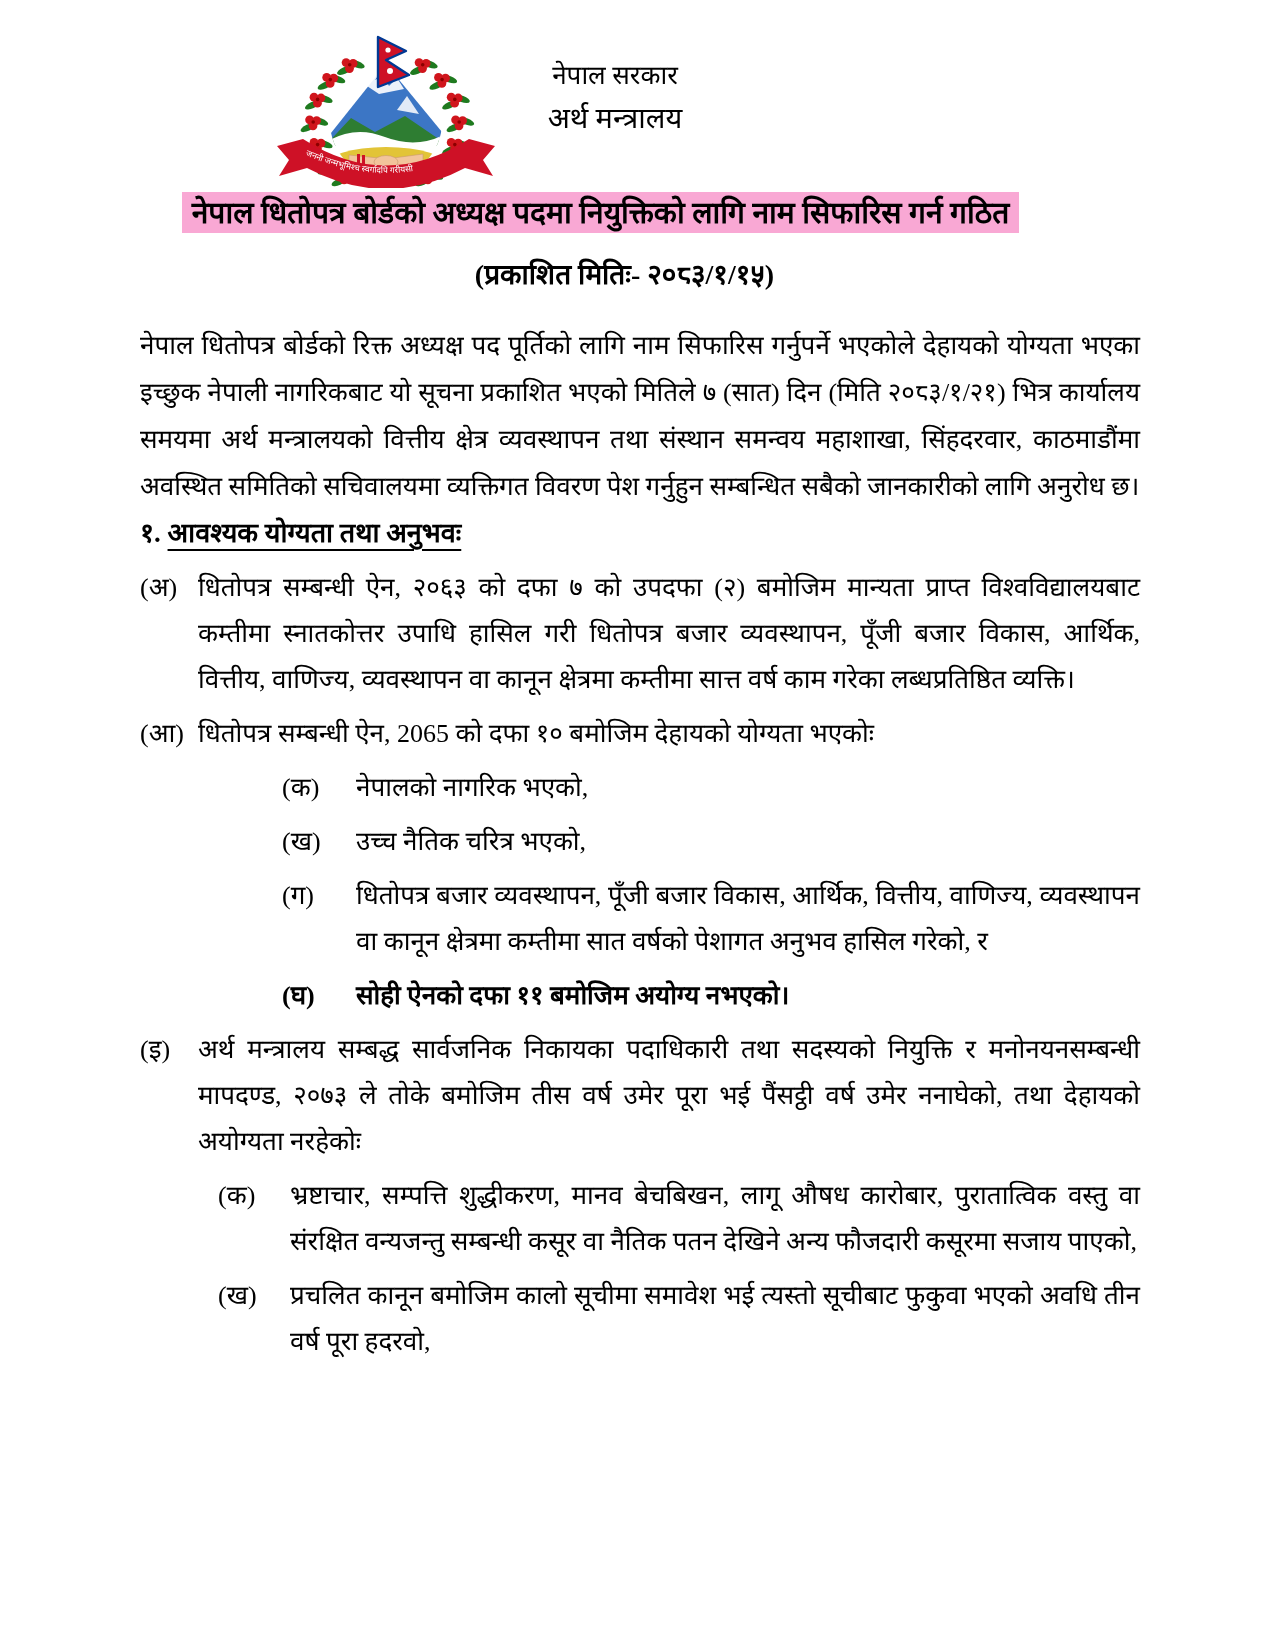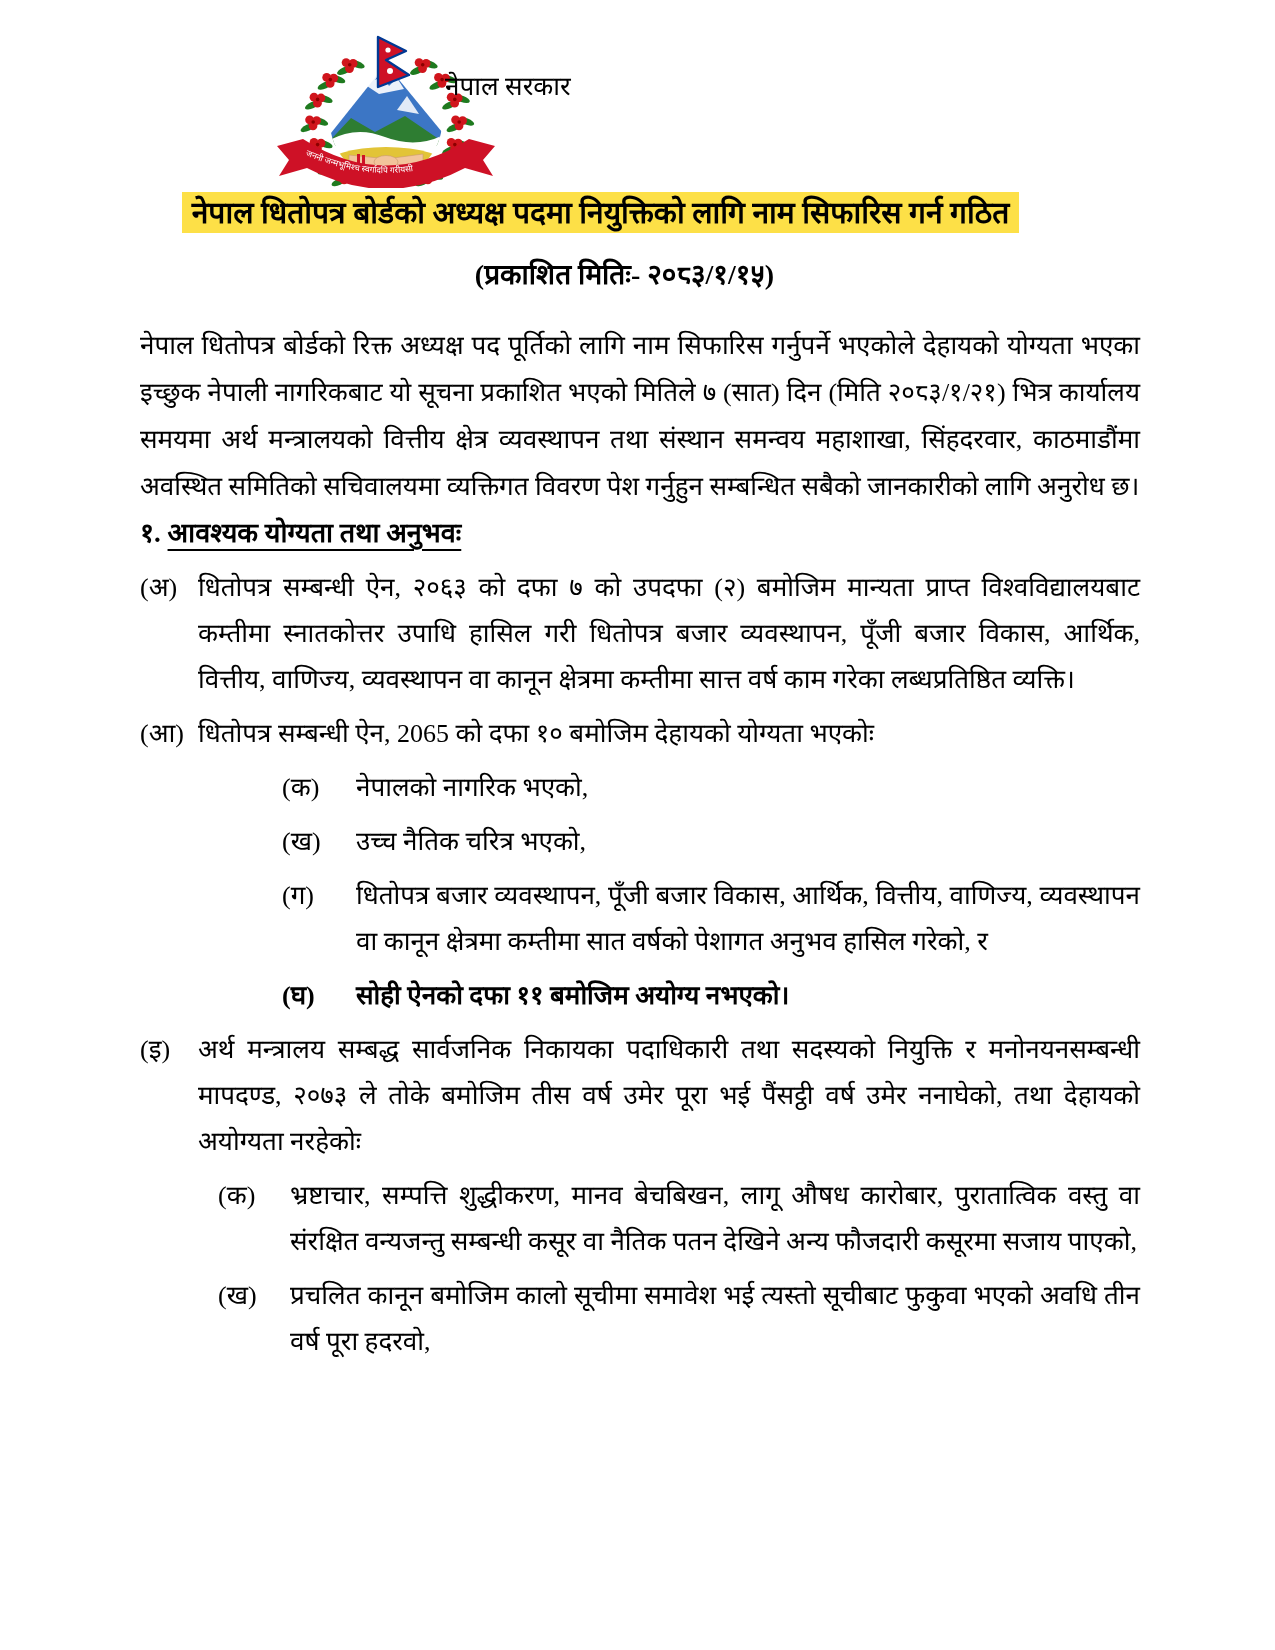--- a/index.html
+++ b/index.html
@@ -4,36 +4,36 @@
 <style>
   html,body{margin:0;padding:0;background:#888;}
   .page{
     width:1275px;height:1650px;margin:0 auto;background:#ffffff;
     position:relative;overflow:hidden;color:#000;
     font-family:"Liberation Serif","DejaVu Serif",serif;
   }
   
   .header{position:relative;height:188px;}
   .emblem{position:absolute;left:257px;top:34px;width:258px;height:154px;}
-  .gov{position:absolute;left:445px;top:67px;width:340px;}
+  .gov{position:absolute;left:445px;top:56px;width:340px;text-align:center;}
   .gov-line1{font-size:26px;line-height:40px;}
   .gov-line2{font-size:29px;line-height:44px;}
   
   .petal{fill:#d0151c;}
   .leaf{fill:#1f7a1f;}
   .mtn{fill:#3c76c5;}
   .hill{fill:#2e7d32;}
   .base{fill:#e2c437;}
   .skin{fill:#f2c49b;stroke:#c99b6e;stroke-width:.6;}
   .banner{fill:#ce1126;}
   .flagC{fill:#ce1126;stroke:#003893;stroke-width:2.4;stroke-linejoin:round;}
   
   .title-block{text-align:center;padding-right:74px;margin-top:0;}
   .title-line{line-height:49px;}
-  .hl{background:#fde047;font-weight:bold;font-size:30px;padding:4px 10px;
+  .hl{background:#f9a8d4;font-weight:bold;font-size:30px;padding:4px 10px;
       -webkit-box-decoration-break:clone;box-decoration-break:clone;}
   .date-line{font-weight:bold;font-size:28px;margin-top:12px;padding-left:48px;}
   
   .content{padding:0 135px 0 140px;}
   .intro{margin:30px 0 0 0;text-align:justify;font-size:26px;line-height:47px;}
   .sec-heading{font-size:27px;font-weight:bold;line-height:47px;}
   .sec-title{text-decoration:underline;text-underline-offset:7px;text-decoration-thickness:2px;}
   .item{display:flex;margin-top:8px;font-size:26px;line-height:46px;}
   .item .lbl{flex:0 0 58px;}
   .item .txt{flex:1;text-align:justify;}
@@ -110,20 +110,21 @@
       <g>
         <path class="banner" d="M20,112 L46,105 Q129,158 212,105 L238,112 L226,126 L236,142 L208,134 Q129,176 50,134 L22,142 L32,126 Z"></path>
         <text font-size="8.5" fill="#ffffff">
           <textPath href="#bannerPath" startOffset="6%">जननी जन्मभूमिश्च स्वर्गादपि गरीयसी</textPath>
         </text>
       </g>
     </svg>
 
     <div class="gov">
       <div class="gov-line1">नेपाल सरकार</div>
+      <div class="gov-line2">अर्थ मन्त्रालय</div>
     </div>
   </div>
 
   <div class="title-block">
     <div class="title-line">
       <span class="hl">नेपाल धितोपत्र बोर्डको अध्यक्ष पदमा नियुक्तिको लागि नाम सिफारिस गर्न गठित</span>
     </div>
     <div class="date-line">(प्रकाशित मितिः- २०८३/१/१५)</div>
   </div>
 

